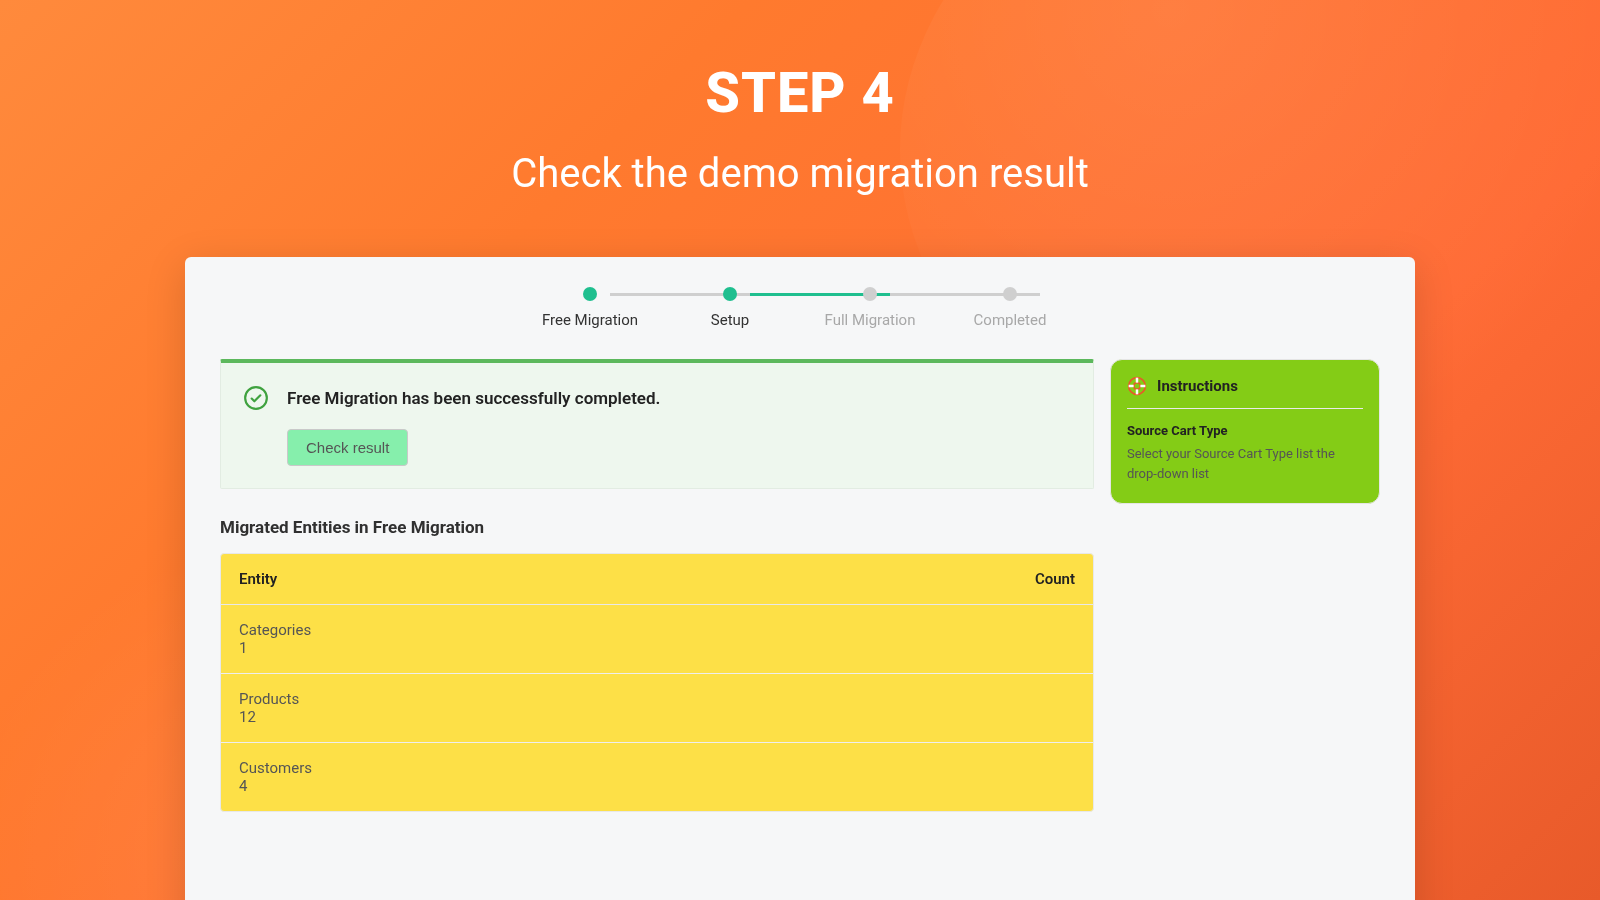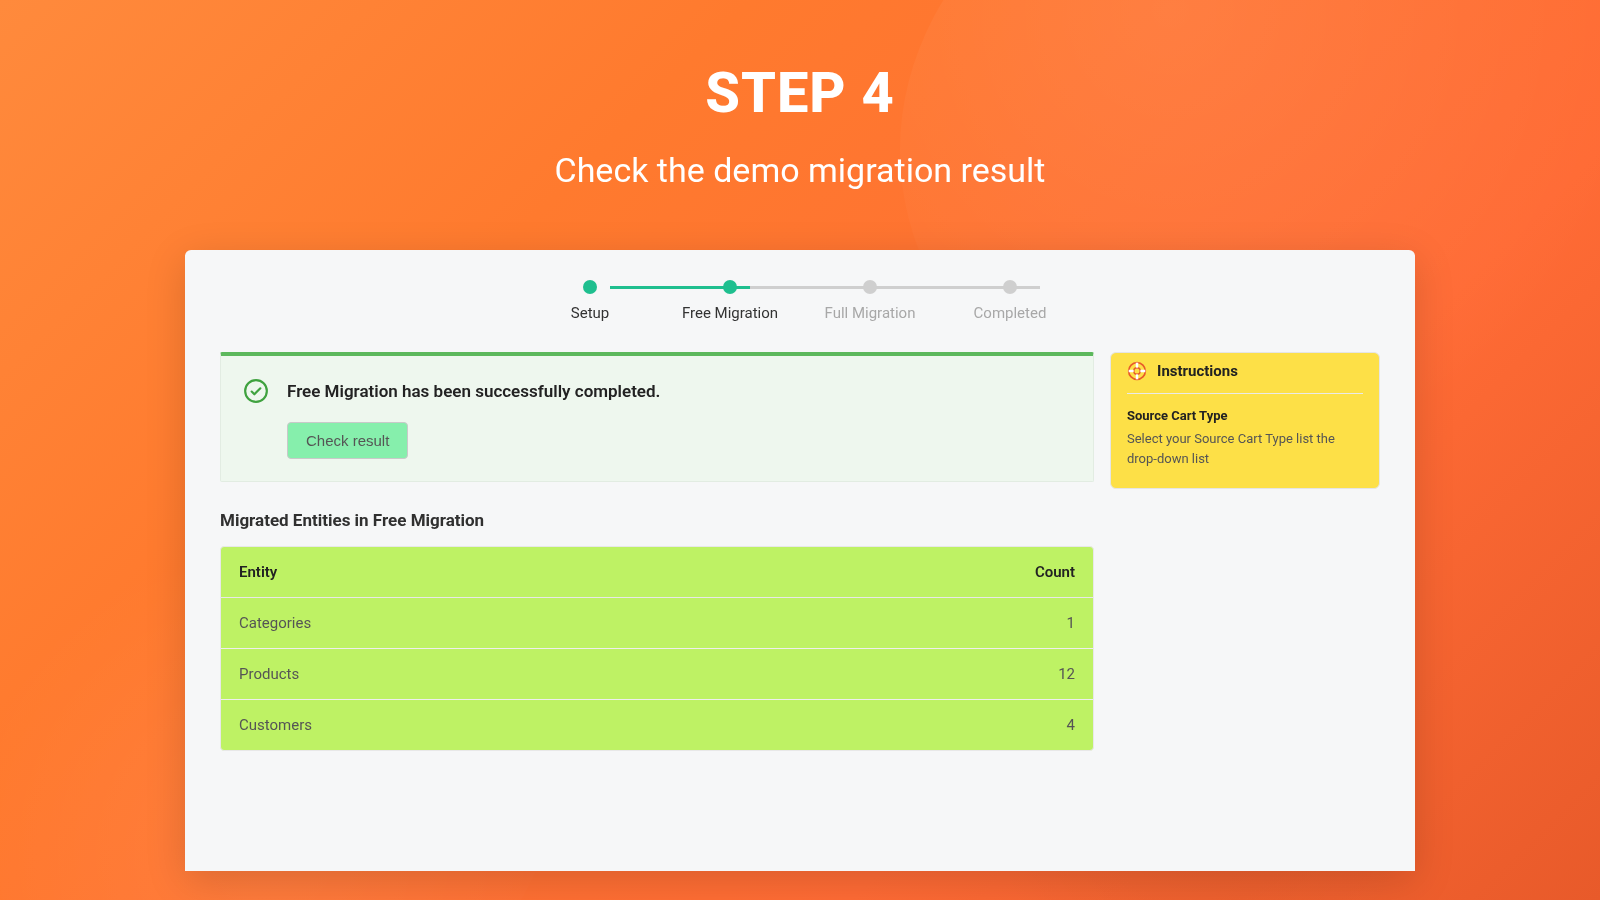--- a/index.html
+++ b/index.html
@@ -39,21 +39,21 @@
     padding-top: 60px;
     position: relative;
     z-index: 2;
   }
   .hero h1 {
     font-size: 56px;
     font-weight: 800;
     letter-spacing: 1px;
   }
   .hero p {
-    font-size: 34px;
+    font-size: 40px;
     font-weight: 400;
     margin-top: 24px;
   }
 
   .card {
     position: relative;
     z-index: 2;
     width: 1230px;
     margin: 60px auto 0;
     background: #f6f7f8;
@@ -150,48 +150,49 @@
   }
 
   .section-title {
     font-size: 17px;
     font-weight: 700;
     color: #303030;
     margin: 28px 0 16px;
   }
 
   .table {
-    background: #bef264;
+    background: #fde047;
     border: 1px solid #e8e8e8;
     border-radius: 4px;
     overflow: hidden;
   }
   .thead, .trow {
     display: flex;
     justify-content: space-between;
     padding: 16px 18px;
     font-size: 15px;
   }
   .thead {
     font-weight: 600;
     color: #222;
     border-bottom: 1px solid #e8e8e8;
   }
   .trow {
     color: #555;
     border-bottom: 1px solid #eee;
+    flex-direction: column;
   }
   .trow:last-child { border-bottom: none; }
 
   
   .panel {
-    background: #fde047;
+    background: #84cc16;
     border: 1px solid #e5e5e5;
-    border-radius: 6px;
-    padding: 8px 16px 20px;
+    border-radius: 12px;
+    padding: 16px 16px 20px;
   }
   .panel-head {
     display: flex;
     align-items: center;
     gap: 10px;
     padding-bottom: 12px;
     border-bottom: 1px solid #eaeaea;
     margin-bottom: 14px;
   }
   .life-icon { width: 20px; height: 20px; flex-shrink: 0; }
@@ -209,27 +210,27 @@
 <div class="hero">
   <h1>STEP 4</h1>
   <p>Check the demo migration result</p>
 </div>
 
 <div class="card">
 
   <div class="stepper">
     <div class="step">
       <div class="dot done"></div>
+      <div class="connector"></div>
+      <div class="step-label active">Free Migration</div>
+    </div>
+    <div class="step">
+      <div class="dot done"></div>
       <div class="connector done"></div>
       <div class="step-label active">Setup</div>
-    </div>
-    <div class="step">
-      <div class="dot done"></div>
-      <div class="connector"></div>
-      <div class="step-label active">Free Migration</div>
     </div>
     <div class="step">
       <div class="dot"></div>
       <div class="connector"></div>
       <div class="step-label">Full Migration</div>
     </div>
     <div class="step">
       <div class="dot"></div>
       <div class="step-label">Completed</div>
     </div>

